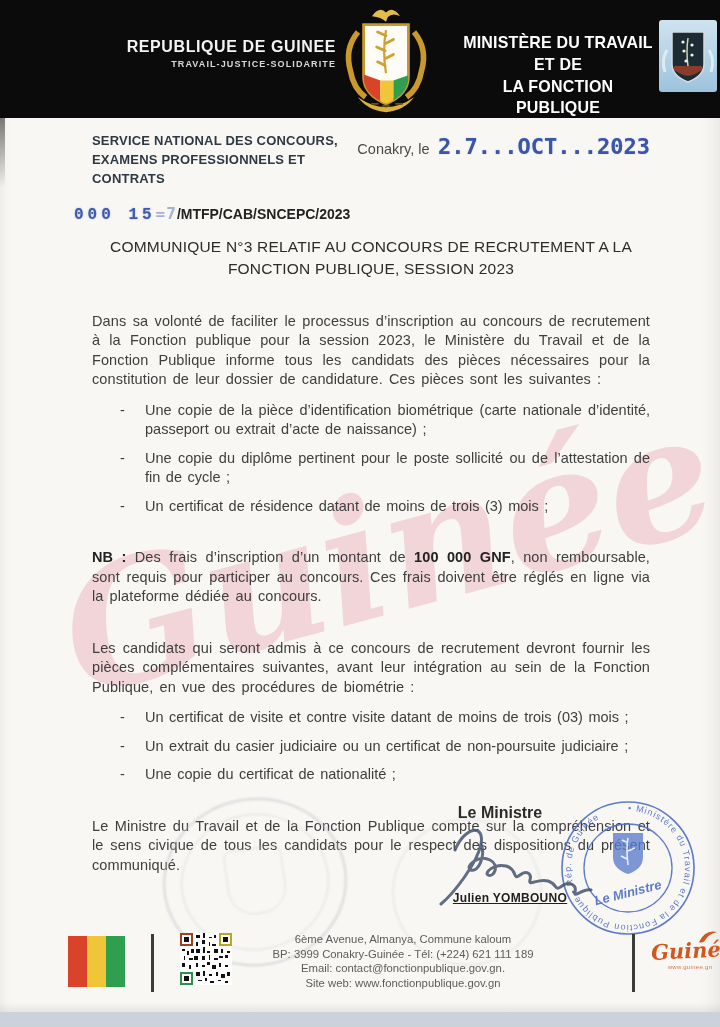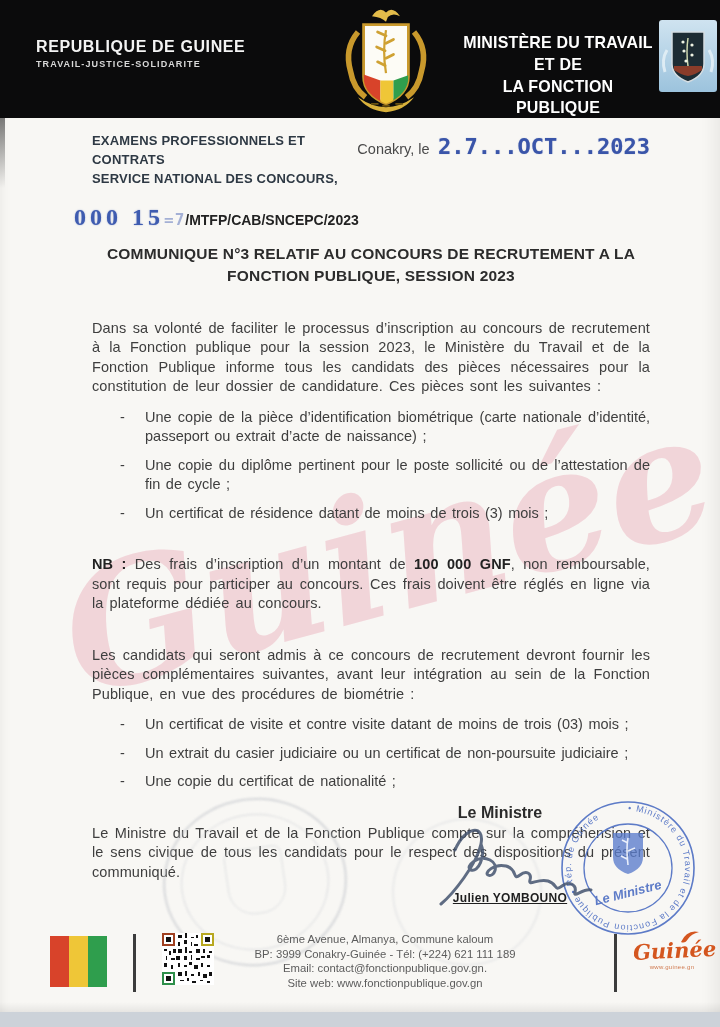--- a/index.html
+++ b/index.html
@@ -3,21 +3,21 @@
 <meta charset="utf-8">
 <style>
   * { margin:0; padding:0; box-sizing:border-box; }
   html,body { background:#e9e9e9; }
   body { font-family:"Liberation Sans", sans-serif; }
   .page{ position:relative; width:720px; height:1027px; margin:0 auto;
          background:#f8f7f4; overflow:hidden;
          box-shadow: inset -8px 0 14px rgba(0,0,0,.05), inset 4px 0 8px rgba(0,0,0,.04);}
   
   .band{ position:absolute; left:0; top:0; width:720px; height:118px; background:#0b0b0c; z-index:5;}
-  .band-left{ position:absolute; left:36px; top:38px; width:300px; text-align:left; color:#f3f3f3;}
+  .band-left{ position:absolute; left:36px; top:38px; width:300px; text-align:right; color:#f3f3f3;}
   .republic{ font-size:16px; font-weight:bold; letter-spacing:.6px;}
   .motto{ font-size:9px; font-weight:bold; letter-spacing:1.1px; color:#d9d9d9; margin-top:3px;}
   .coat{ position:absolute; left:338px; top:4px; width:96px; height:112px;}
   .band-right{ position:absolute; left:452px; top:32px; width:212px; text-align:center; color:#fff;
                font-weight:bold; font-size:17px; line-height:1.28; transform:scaleX(.94); letter-spacing:.2px;}
   .corner-emblem{ position:absolute; right:3px; top:20px; width:58px; height:72px; border-radius:3px; overflow:hidden;
                   background:linear-gradient(180deg,#cfe3f0,#9cc3dd);}
   
   .showthrough{ position:absolute; left:1px; top:238px; width:10px; height:780px; z-index:1;
                 font-size:11px; line-height:37px; color:rgba(85,92,115,.42); overflow:hidden; word-break:break-all;padding-left:47px;}
@@ -30,26 +30,26 @@
               pointer-events:none;}
   
   .content{ position:absolute; left:92px; top:132px; width:558px; z-index:2; color:#3e3e3e;}
   .letterhead-row{ display:flex; align-items:flex-start; margin-bottom:15px;}
   .service{ font-size:13px; font-weight:bold; color:#2e3944; line-height:1.45; letter-spacing:.2px;}
   .dateline{ margin-left:auto; white-space:nowrap; padding-top:2px;}
   .place{ font-size:14.5px; color:#4a4a4a;}
   .datestamp{ font-family:"DejaVu Sans Mono", monospace; font-size:22px; font-weight:bold;
               color:#3a55a9; margin-left:4px; text-shadow:0 0 1px rgba(58,85,169,.5);}
   .refline{ margin:0 0 12px -18px; white-space:nowrap;}
-  .refstamp{ font-family:Liberation Serif, serif; font-size:24px; font-weight:bold; color:#3f5cb0;
+  .refstamp{ font-family:Liberation Mono, monospace; font-size:16px; font-weight:bold; color:#3f5cb0;
              letter-spacing:4px; text-shadow:0 0 1.5px rgba(63,92,176,.6);}
   .refstamp-faint{ font-family:"DejaVu Sans Mono", monospace; font-size:16px; font-weight:bold; color:#3f5cb0;
              opacity:.45; letter-spacing:1px;}
   .refsuffix{ font-size:14px; font-weight:bold; color:#222;}
-  .title{ text-align:center; font-size:15.5px; font-weight:bold; color:#2c2c2c; line-height:22px;
+  .title{ text-align:center; font-size:15.5px; font-weight:normal; color:#2c2c2c; line-height:22px;
           margin-bottom:12px; letter-spacing:.2px;}
   .para{ font-size:14.5px; line-height:19.5px; text-align:justify; margin-bottom:11px;
          word-spacing:2px; letter-spacing:.1px;margin-top:32px;}
   .para b{ color:#222;}
   .list{ list-style:none; margin-bottom:11px;}
   .list li{ position:relative; padding-left:53px; font-size:14.5px; line-height:19.5px;
             text-align:justify; word-spacing:1.5px; margin-bottom:9px;}
   .list li::before{ content:"-"; position:absolute; left:28px; top:0;}
   
   .sig-title{ position:absolute; left:420px; top:804px; width:160px; text-align:center; z-index:3;
@@ -60,21 +60,21 @@
   .embossed-seal{ position:absolute; left:163px; top:798px; width:184px; height:168px; z-index:2;
                   border:2px solid #c2c5cb; border-radius:50%; filter:blur(1px); opacity:.65; transform:rotate(-8deg);}
   .embossed-inner{ position:absolute; left:16px; top:14px; right:16px; bottom:14px;
                    border:1.5px solid #c8cbd1; border-radius:50%;}
   .embossed-core{ position:absolute; left:62px; top:48px; width:58px; height:66px;
                   border:1.5px solid #cdd0d5; border-radius:8px 8px 26px 26px;}
   .embossed-seal2{ position:absolute; left:392px; top:818px; width:150px; height:148px; z-index:2;
                    border:2px solid #ced1d6; border-radius:50%; filter:blur(1.2px); opacity:.35;}
   .blue-stamp{ position:absolute; left:553px; top:793px; z-index:3; opacity:.92;}
   
-  .footer{ position:absolute; left:0; top:928px; width:584px; height:80px; z-index:3;}
+  .footer{ position:absolute; left:18px; top:928px; width:584px; height:80px; z-index:3;}
   .flag{ position:absolute; left:50px; top:8px; width:57px; height:51px; display:flex;}
   .flag div{ flex:1;}
   .fdiv{ position:absolute; top:6px; width:3px; height:58px; background:#3c3c3c;}
   .fdiv1{ left:133px;} .fdiv2{ left:614px;}
   .qr{ position:absolute; left:162px; top:5px;}
   .address{ position:absolute; left:225px; top:4px; width:320px; text-align:center;
             font-size:11.3px; line-height:14.6px; color:#5c5c5c;}
   .glogo{ position:absolute; left:633px; top:10px; width:78px; text-align:center;}
   .glogo-leaf{ position:absolute; right:10px; top:-9px;}
   .glogo-text{ font-family:"DejaVu Serif", serif; font-style:italic; font-weight:bold;
@@ -136,22 +136,22 @@
   </header>
   <div class="edge-top"></div>
 
   <div class="showthrough">r i o m n f h n p b c r k u é o s i l b p</div>
 
   <div class="watermark">Guinée</div>
 
   <main class="content">
     <div class="letterhead-row">
       <div class="service">
+        <div>SERVICE NATIONAL DES CONCOURS,</div>
         <div>EXAMENS PROFESSIONNELS ET CONTRATS</div>
-        <div>SERVICE NATIONAL DES CONCOURS,</div>
       </div>
       <div class="dateline">
         <span class="place">Conakry, le</span>
         <span class="datestamp">2.7...OCT...2023</span>
       </div>
     </div>
 
     <div class="refline">
       <span class="refstamp">000 15</span><span class="refstamp-faint">=7</span><span class="refsuffix">/MTFP/CAB/SNCEPC/2023</span>
     </div>

